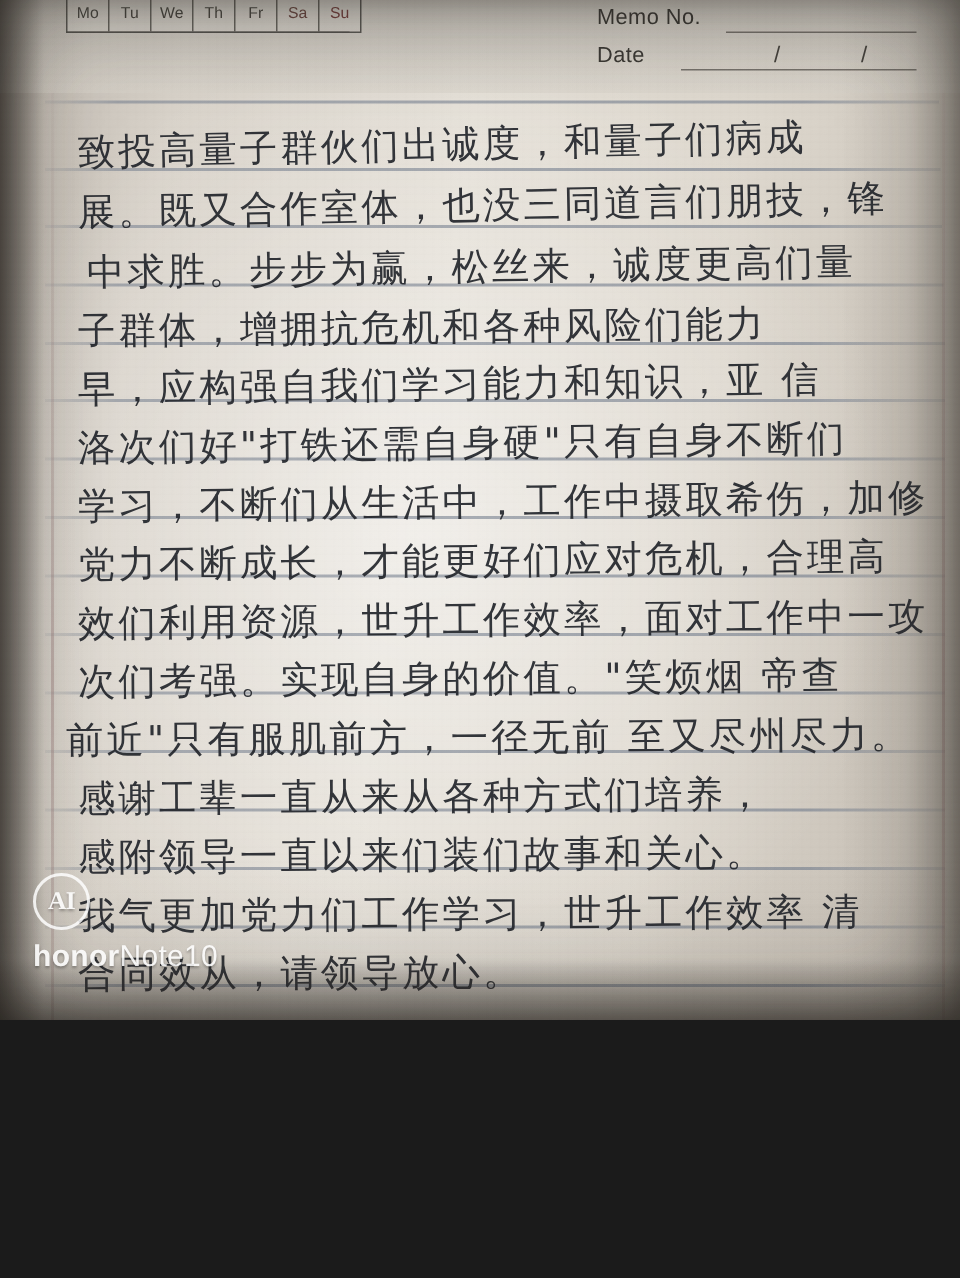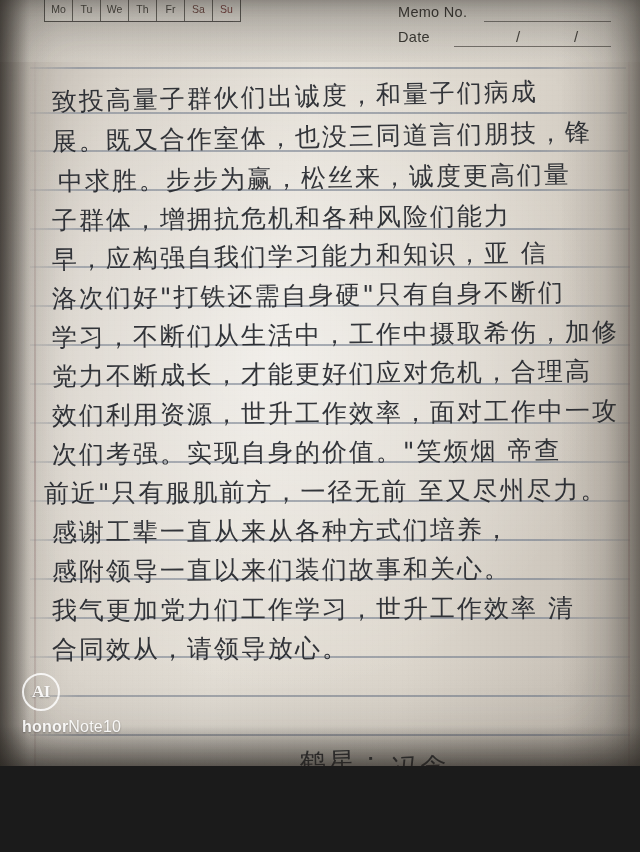--- a/index.html
+++ b/index.html
@@ -6,21 +6,21 @@
     margin: 0;
     padding: 0;
     background: #1b1b1b;
   }
   body {
     font-family: "Liberation Sans", sans-serif;
   }
   .photo {
     position: relative;
     width: 640px;
-    height: 766px;
+    height: 680px;
     overflow: hidden;
     background: #ef4444;
   }
 
   
   .paper {
     position: absolute;
     left: 0; top: 0;
     width: 640px; height: 852px;
     background:
@@ -166,21 +166,21 @@
     display: flex;
     align-items: center;
     justify-content: center;
     font-size: 17px;
     font-weight: bold;
     letter-spacing: -0.5px;
     margin-bottom: 7px;
     font-family: "Liberation Serif", serif;
   }
   .wm-text {
-    font-size: 16px;
+    font-size: 20px;
     letter-spacing: 0.2px;
     font-family: "Liberation Sans", sans-serif;
   }
   .wm-text b { font-weight: bold; }
 
   
   .vignette {
     position: absolute; inset: 0;
     box-shadow:
       inset 0 0 70px rgba(30,26,22,0.38),

